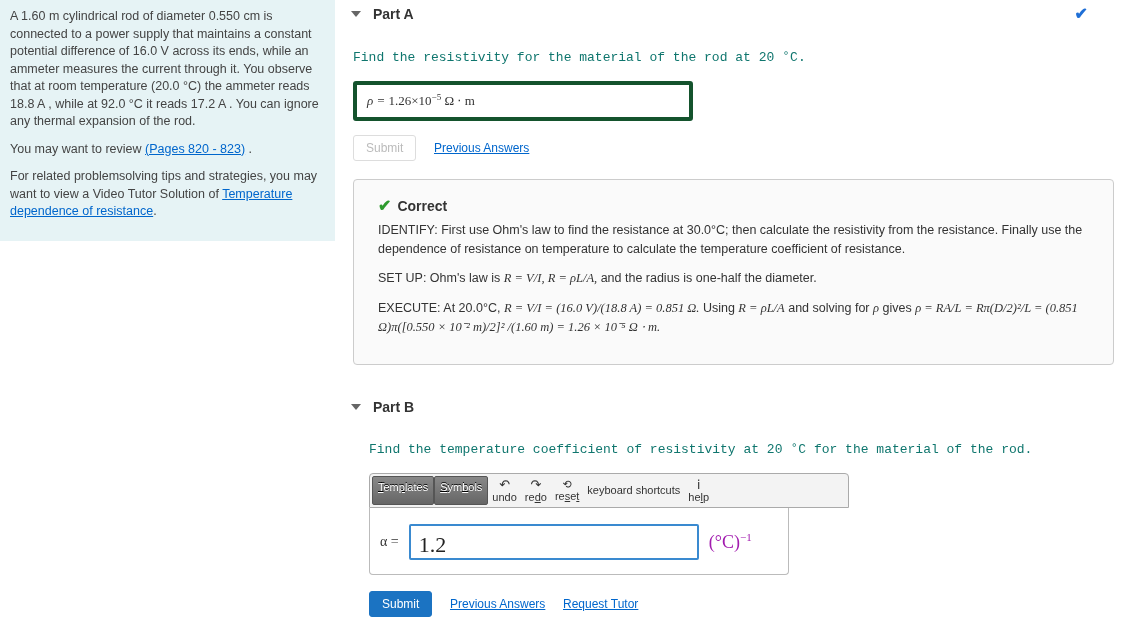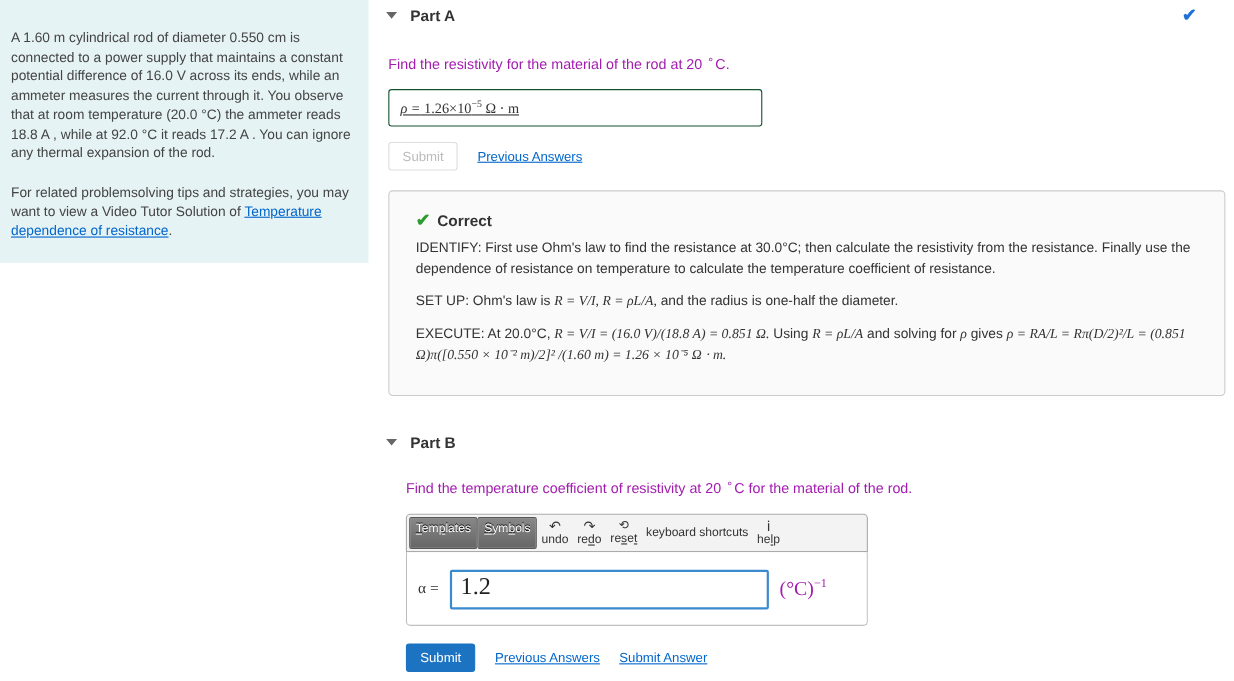--- a/index.html
+++ b/index.html
@@ -1,61 +1,64 @@
 <!DOCTYPE html>
 <html><head>
 <meta charset="utf-8">
 <style>
   * { box-sizing: border-box; margin: 0; padding: 0; }
   body { font-family: Arial, Helvetica, sans-serif; font-size: 13px; color: #333; background: #fff; width: 1122px; }
   .container { display: flex; padding: 0; }
   .left-panel { width: 335px; flex-shrink: 0; }
   .question-box { background: #e6f3f5; padding: 8px 10px 10px 10px; font-size: 12.5px; line-height: 1.4; color: #444; }
-  .question-box p { margin-bottom: 10px; margin-top: 18px; }
+  .question-box p { margin-bottom: 10px; }
   .question-box a { color: #0066cc; text-decoration: underline; }
   .right-panel { flex: 1; padding: 0 8px 0 16px; }
   .part-section { margin-bottom: 30px; }
   .part-header { display: flex; align-items: center; padding: 4px 0 18px 0; border-bottom: none; }
   .caret { width: 0; height: 0; border-left: 5px solid transparent; border-right: 5px solid transparent; border-top: 6px solid #666; margin-right: 12px; cursor: pointer; }
   .part-title { font-weight: bold; font-size: 14px; }
   .check-right { margin-left: auto; color: #1f6fd6; font-size: 16px; font-weight: bold; padding-right: 26px; }
-  .prompt { font-size: 13px; margin: 6px 0 16px 0; color: #a21caf; }
-  .answer-box { border: 1px solid #14532d; border-radius: 3px; padding: 7px 10px; width: 340px; margin-bottom: 14px; font-size: 13px; font-family: 'Times New Roman', serif; text-decoration: underline; }
+  .prompt { font-size: 13px; margin: 6px 0 16px 0; color: #0f766e; font-family: Liberation Mono, monospace; }
+  .answer-box { border: 4px solid #14532d; border-radius: 3px; padding: 7px 10px; width: 340px; margin-bottom: 14px; font-size: 13px; font-family: 'Times New Roman', serif; }
   .submit-row { margin-bottom: 18px; }
   .btn { display: inline-block; padding: 5px 12px; border-radius: 3px; font-size: 12px; border: 1px solid #ccc; cursor: pointer; }
   .btn-disabled { background: #fff; color: #bbb; border: 1px solid #ddd; cursor: default; }
   .btn-primary { background: #1b73c2; color: #fff; border: 1px solid #1b73c2; }
   .link { color: #0066cc; text-decoration: underline; margin-left: 14px; font-size: 12px; cursor: pointer; }
   .feedback-box { border: 1px solid #ccc; border-radius: 4px; padding: 16px 24px; background: #fafafa; position: relative; }
   .feedback-title { font-weight: bold; font-size: 14px; margin-bottom: 6px; }
   .green-check { color: #2e9b2e; font-size: 16px; margin-right: 6px; }
   .feedback-body { font-size: 12.5px; line-height: 1.55; font-family: Arial, sans-serif; }
   .feedback-body p { margin-bottom: 10px; }
   .math { font-family: 'Times New Roman', serif; font-style: italic; }
-  .answer-toolbar { border: 1px solid #aaa; background: #f3f3f3; border-radius: 4px 4px 0 0; padding: 2px; width: 420px; display: flex; gap: 0; font-size: 11px; }
+  .answer-toolbar { border: 1px solid #aaa; background: #f3f3f3; border-radius: 4px 4px 0 0; padding: 2px; width: 480px; display: flex; gap: 0; font-size: 11px; }
   .tb-btn { background: linear-gradient(#888, #666); color: #fff; padding: 4px 5px; border: 1px solid #555; border-radius: 2px; cursor: pointer; font-size: 11px; text-shadow: 0 -1px 0 #000; }
   .tb-item { padding: 2px 4px; font-size: 11px; color: #333; cursor: pointer; text-align: center; display: flex; flex-direction: column; align-items: center; justify-content: center; }
   .tb-item .ic { font-size: 13px; line-height: 1; }
   .input-row { display: flex; align-items: center; gap: 10px; margin-top: 2px; }
   .alpha-label { font-family: 'Times New Roman', serif; font-size: 14px; color: #333; white-space: nowrap; }
-  .answer-input-wrap { border: 2px solid #3a8ad0; border-radius: 2px; background: #fff; width: 290px; height: 36px; display: flex; align-items: flex-start; padding: 0 8px; }
+  .answer-input-wrap { border: 2px solid #3a8ad0; border-radius: 2px; background: #fff; width: 290px; height: 36px; display: flex; align-items: flex-end; padding: 0 8px; }
   .answer-input { border: none; outline: none; font-size: 22px; font-family: 'Times New Roman', serif; width: 100%; color: #222; }
   .unit-label { font-family: 'Times New Roman', serif; font-size: 18px; color: #a21caf; }
   .neg1 { font-size: 11px; vertical-align: super; }
   .input-group { border: 1px solid #bbb; border-top: none; border-radius: 0 0 4px 4px; padding: 14px 10px; width: 420px; background: #fff; }
   .super { font-size: 9px; vertical-align: super; }
   .deg { font-size: 10px; vertical-align: super; margin: 0 1px; }
 </style>
 </head>
 <body>
 
 <div class="container">
   <div class="left-panel">
     <div class="question-box">
       <p><span>A 1.60 m cylindrical rod of diameter 0.550 cm is connected to a power supply that maintains a constant potential difference of 16.0 V across its ends, while an ammeter measures the current through it. You observe that at room temperature (20.0 °C) the ammeter reads 18.8 A , while at 92.0 °C it reads 17.2 A . You can ignore any thermal expansion of the rod.</span></p>
+      <p>
+        <span>You may want to review </span><a href="#">(Pages 820 - 823)</a><span> .</span>
+      </p>
       <p>
         <span>For related problemsolving tips and strategies, you may want to view a Video Tutor Solution of </span><a href="#">Temperature dependence of resistance</a><span>.</span>
       </p>
     </div>
   </div>
 
   <div class="right-panel">
 
     <div class="part-section">
       <div class="part-header">
@@ -118,20 +121,20 @@
             <div class="answer-input-wrap">
               <input class="answer-input" value="1.2" style="">
             </div>
             <span class="unit-label"><span>(°C)</span><span class="neg1">−1</span></span>
           </div>
         </div>
 
         <div class="submit-row" style="margin-top:16px;">
           <span class="btn btn-primary">Submit</span>
           <a class="link">Previous Answers</a>
-          <a class="link">Submit Answer</a>
+          <a class="link">Request Tutor</a>
         </div>
 
       </div>
     </div>
 
   </div>
 </div>
 
 </body></html>

